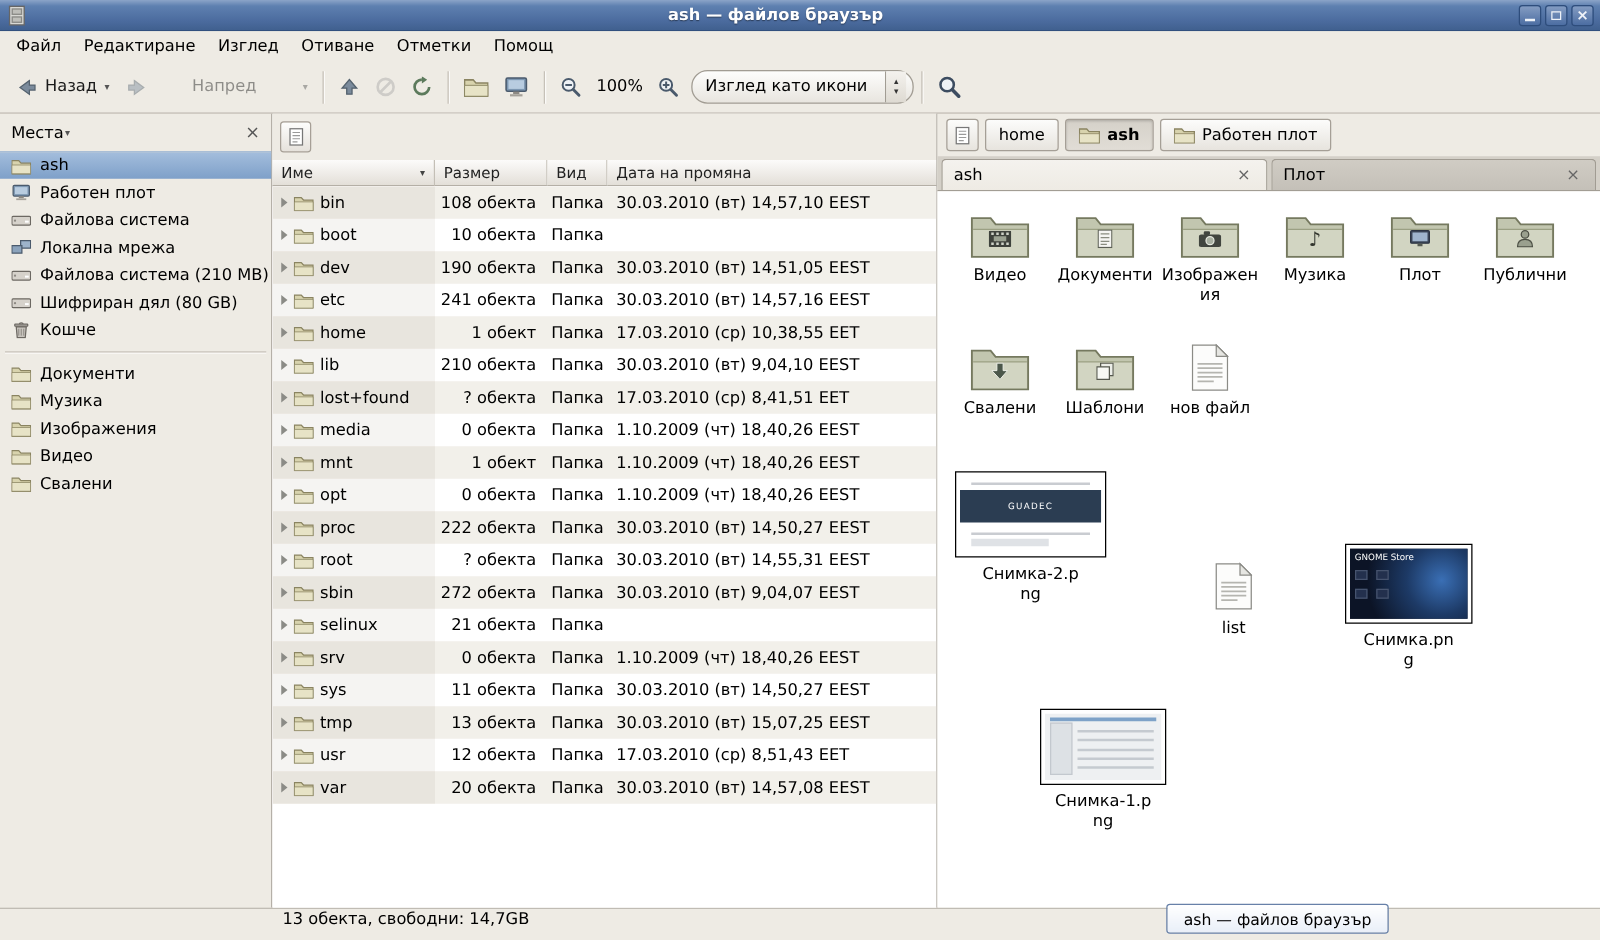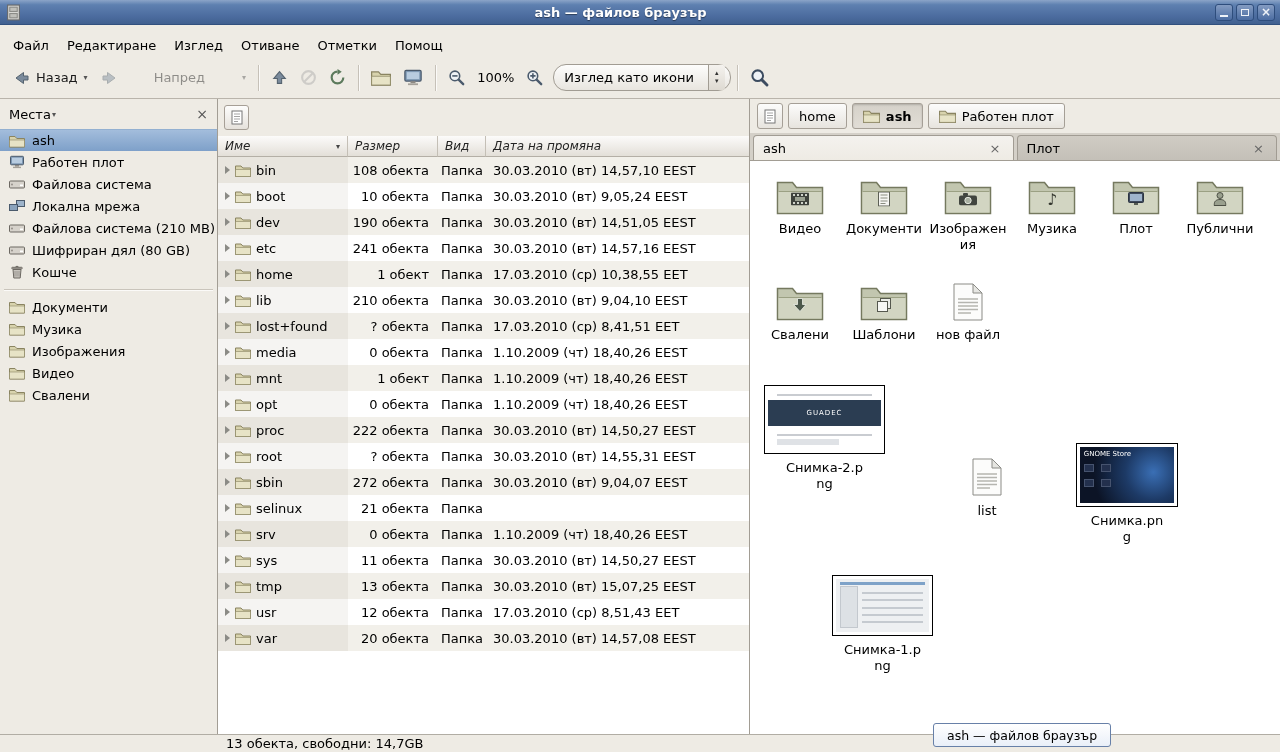--- a/index.html
+++ b/index.html
@@ -13,21 +13,21 @@
   .win-icon{width:17px;height:17px;margin-right:4px;}
   .win-title{flex:1;text-align:center;color:#fff;font-weight:bold;font-size:13px;text-shadow:0 1px 1px rgba(0,0,0,.45);}
   .win-btns{display:flex;gap:3px;}
   .win-btn{width:18px;height:17px;border:1px solid #2e4d7c;border-radius:3px;cursor:default;
     background:linear-gradient(180deg,#849cc2,#4c6da2);display:flex;align-items:center;justify-content:center;}
   .g-min{width:8px;height:2px;background:#eef2f8;margin-top:7px;}
   .g-max{width:8px;height:7px;border:1.5px solid #eef2f8;}
   .g-close{color:#eef2f8;font-size:12px;font-weight:bold;line-height:1;}
 
   
-  .menubar{height:24px;display:flex;align-items:center;padding:0 4px;background:#eeebe4;font-size:13px;margin-top:8px;}
+  .menubar{height:24px;display:flex;align-items:center;padding:0 4px;background:#eeebe4;font-size:13px;}
   .menu-item{padding:3px 9px;}
 
   
   .toolbar{height:42px;display:flex;align-items:center;padding:0 7px;background:#eeebe4;border-bottom:1px solid #b9b4ab;font-size:13px;}
   .tb-btn{display:flex;align-items:center;gap:5px;padding:5px 6px;border-radius:3px;color:#1a1a1a;}
   .tb-btn.disabled{opacity:.45;gap:36px;}
   .tb-chev{font-size:8px;color:#555;margin-left:1px;}
   .tb-sep{width:1px;height:26px;background:#c6c1b8;box-shadow:1px 0 0 #fbfaf8;margin:0 6px;}
   .tb-label{padding:0 6px;}
   .combo{display:flex;align-items:center;height:27px;margin-left:4px;border:1px solid #a19c93;border-radius:13px;
@@ -47,21 +47,21 @@
   .side-sep{height:1px;background:#c9c4bb;box-shadow:0 1px 0 #fbfaf8;margin:6px 4px;}
   .sicon{width:16px;height:14px;flex:0 0 auto;}
 
   
   .list-pane{width:532px;border-right:1px solid #a29d94;display:flex;flex-direction:column;background:#fff;}
   .lp-toolbar{height:37px;background:#eeebe4;display:flex;align-items:center;padding:0 6px;flex:0 0 auto;}
   .lp-btn{width:25px;height:25px;border:1px solid #a69f96;border-radius:3px;background:linear-gradient(180deg,#fdfdfc,#e6e2dc);
     display:flex;align-items:center;justify-content:center;}
   .thead{display:flex;height:21px;flex:0 0 auto;}
   .th{display:flex;align-items:center;padding:0 7px;font-size:12px;color:#222;
-    background:linear-gradient(180deg,#fcfbfa,#e3dfd8);border-right:1px solid #c4bfb6;border-bottom:1px solid #b4afa6;font-style:italic;}
+    background:linear-gradient(180deg,#fcfbfa,#e3dfd8);border-right:1px solid #c4bfb6;border-bottom:1px solid #b4afa6;}
   .th-name{width:130px;}.th-size{width:90px;}.th-type{width:48px;}.th-date{flex:1;border-right:none;}
   .sort-arrow{margin-left:auto;font-size:8px;color:#444;}
   .rows{flex:1;overflow:hidden;background:#fff;}
   .row{height:26px;display:flex;align-items:center;font-size:13px;}
   .row:nth-of-type(odd){background:#f2f0ea;}
   .cell-name{width:130px;height:100%;display:flex;align-items:center;background:rgba(68,56,20,0.055);padding-left:3px;}
   .exp{width:0;height:0;border-top:4px solid transparent;border-bottom:4px solid transparent;border-left:5px solid #8b8b86;margin:0 5px 0 4px;flex:0 0 auto;}
   .fico{width:16px;height:13px;margin-right:5px;flex:0 0 auto;}
   .cell-size{width:90px;text-align:right;padding-right:9px;}
   .cell-type{width:48px;padding-left:3px;}
@@ -415,21 +415,20 @@
           <div class="row">
             <div class="cell-name">
               <span class="exp"></span>
               <svg class="fico">
                 <use href="#sym-folder16"></use>
               </svg>
               <span>boot</span>
             </div>
             <div class="cell-size">10 обекта</div>
             <div class="cell-type">Папка</div>
-            <div class="cell-date">30.03.2010 (вт) 9,05,24 EEST</div>
           </div>
 
           <div class="row">
             <div class="cell-name">
               <span class="exp"></span>
               <svg class="fico">
                 <use href="#sym-folder16"></use>
               </svg>
               <span>dev</span>
             </div>

